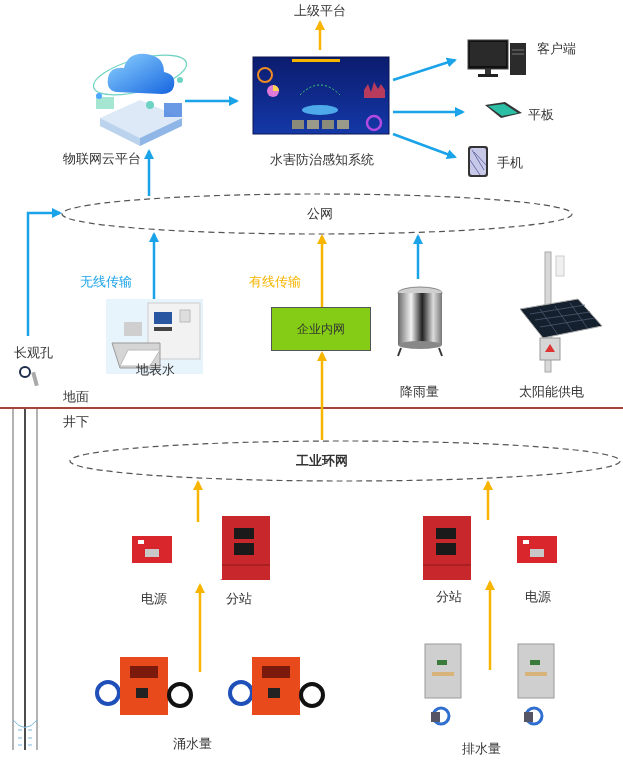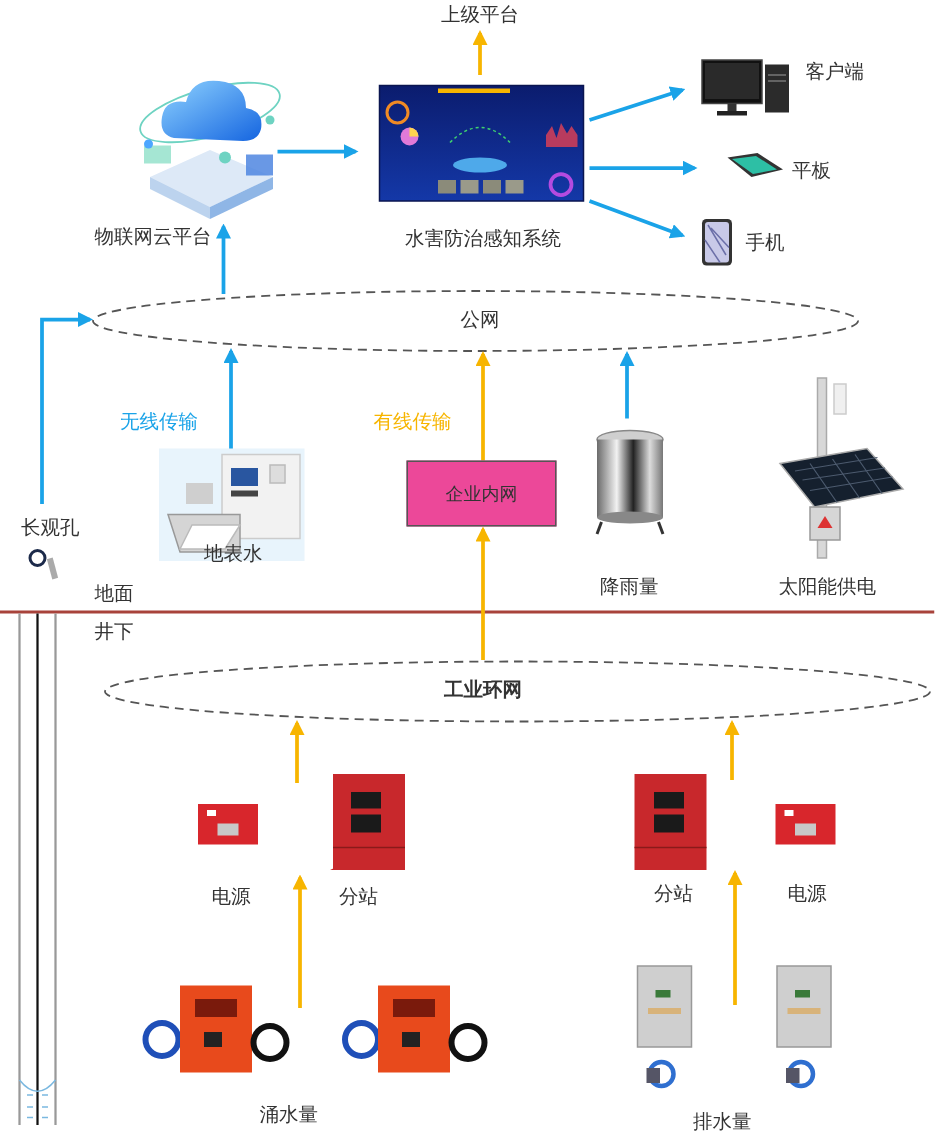--- a/index.html
+++ b/index.html
@@ -2,21 +2,21 @@
 <html><head>
 <meta charset="utf-8">
 <style>
   html, body { margin:0; padding:0; background:#ffffff; }
   body { width:623px; height:764px; position:relative; overflow:hidden;
          font-family:"DejaVu Serif","Liberation Serif",serif; color:#333; }
   #canvas { position:absolute; left:0; top:0; width:623px; height:764px; }
   .lbl { position:absolute; font-size:13px; white-space:nowrap; color:#333;
          font-family:"DejaVu Serif","Liberation Serif",serif; line-height:14px; }
   .ent-box { position:absolute; left:271px; top:307px; width:100px; height:44px;
-             border:1px solid #555; background:#ec4899; box-sizing:border-box;
+             border:1px solid #555; background:#84cc16; box-sizing:border-box;
              display:flex; align-items:center; justify-content:center; font-size:12px; }
 </style>
 </head>
 <body>
 
 <svg id="canvas" viewBox="0 0 623 764" xmlns="http://www.w3.org/2000/svg">
   <defs>
     <marker id="arrBlue" markerWidth="10" markerHeight="10" refX="8" refY="5" orient="auto" markerUnits="userSpaceOnUse">
       <path d="M0,0 L10,5 L0,10 Z" fill="#1aa3e8"></path>
     </marker>

